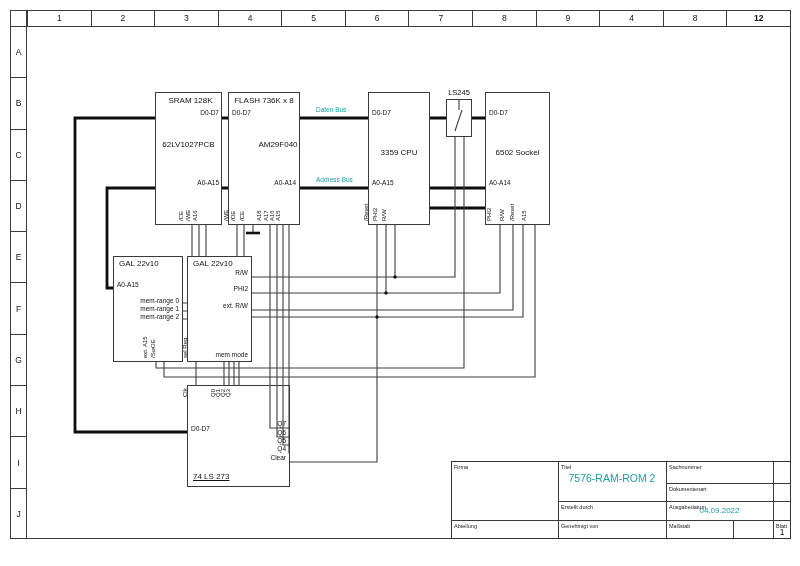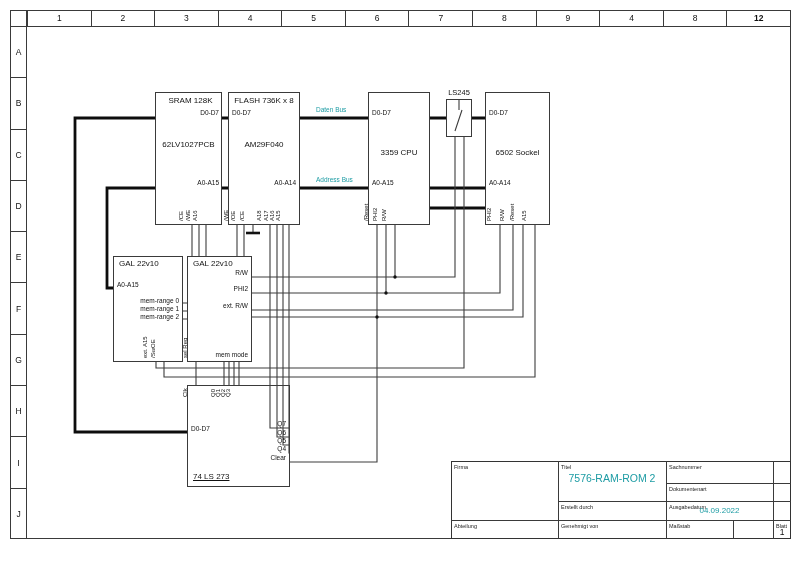--- a/index.html
+++ b/index.html
@@ -95,21 +95,21 @@
   <div class="lbl ttl ctr" style="left:155px;top:96px;width:71px;">SRAM 128K</div>
   <div class="lbl ra" style="left:155px;top:109px;width:64px;">D0-D7</div>
   <div class="lbl part ctr" style="left:155px;top:140px;width:67px;">62LV1027PCB</div>
   <div class="lbl ra" style="left:155px;top:179px;width:64px;">A0-A15</div>
   <span class="rpin" style="left:185px;top:213px;">/CE</span>
   <span class="rpin" style="left:192px;top:213px;">/WE</span>
   <span class="rpin" style="left:199px;top:213px;">A16</span>
 
   <div class="lbl ttl ctr" style="left:228px;top:96px;width:72px;">FLASH 736K x 8</div>
   <div class="lbl" style="left:232px;top:109px;">D0-D7</div>
-  <div class="lbl part ctr" style="left:228px;top:140px;width:72px;">AM29F040</div>
+  <div class="lbl part ctr" style="left:228px;top:140px;width:72px;padding-left:14px;">AM29F040</div>
   <div class="lbl ra" style="left:228px;top:179px;width:68px;">A0-A14</div>
   <span class="rpin" style="left:230px;top:213px;">/WE</span>
   <span class="rpin" style="left:237px;top:213px;">/OE</span>
   <span class="rpin" style="left:246px;top:213px;">/CE</span>
   <span class="rpin" style="left:263px;top:213px;">A18</span>
   <span class="rpin" style="left:270px;top:213px;">A17</span>
   <span class="rpin" style="left:276px;top:213px;">A16</span>
   <span class="rpin" style="left:282px;top:213px;">A15</span>
 
   <div class="lbl" style="left:372px;top:109px;">D0-D7</div>

